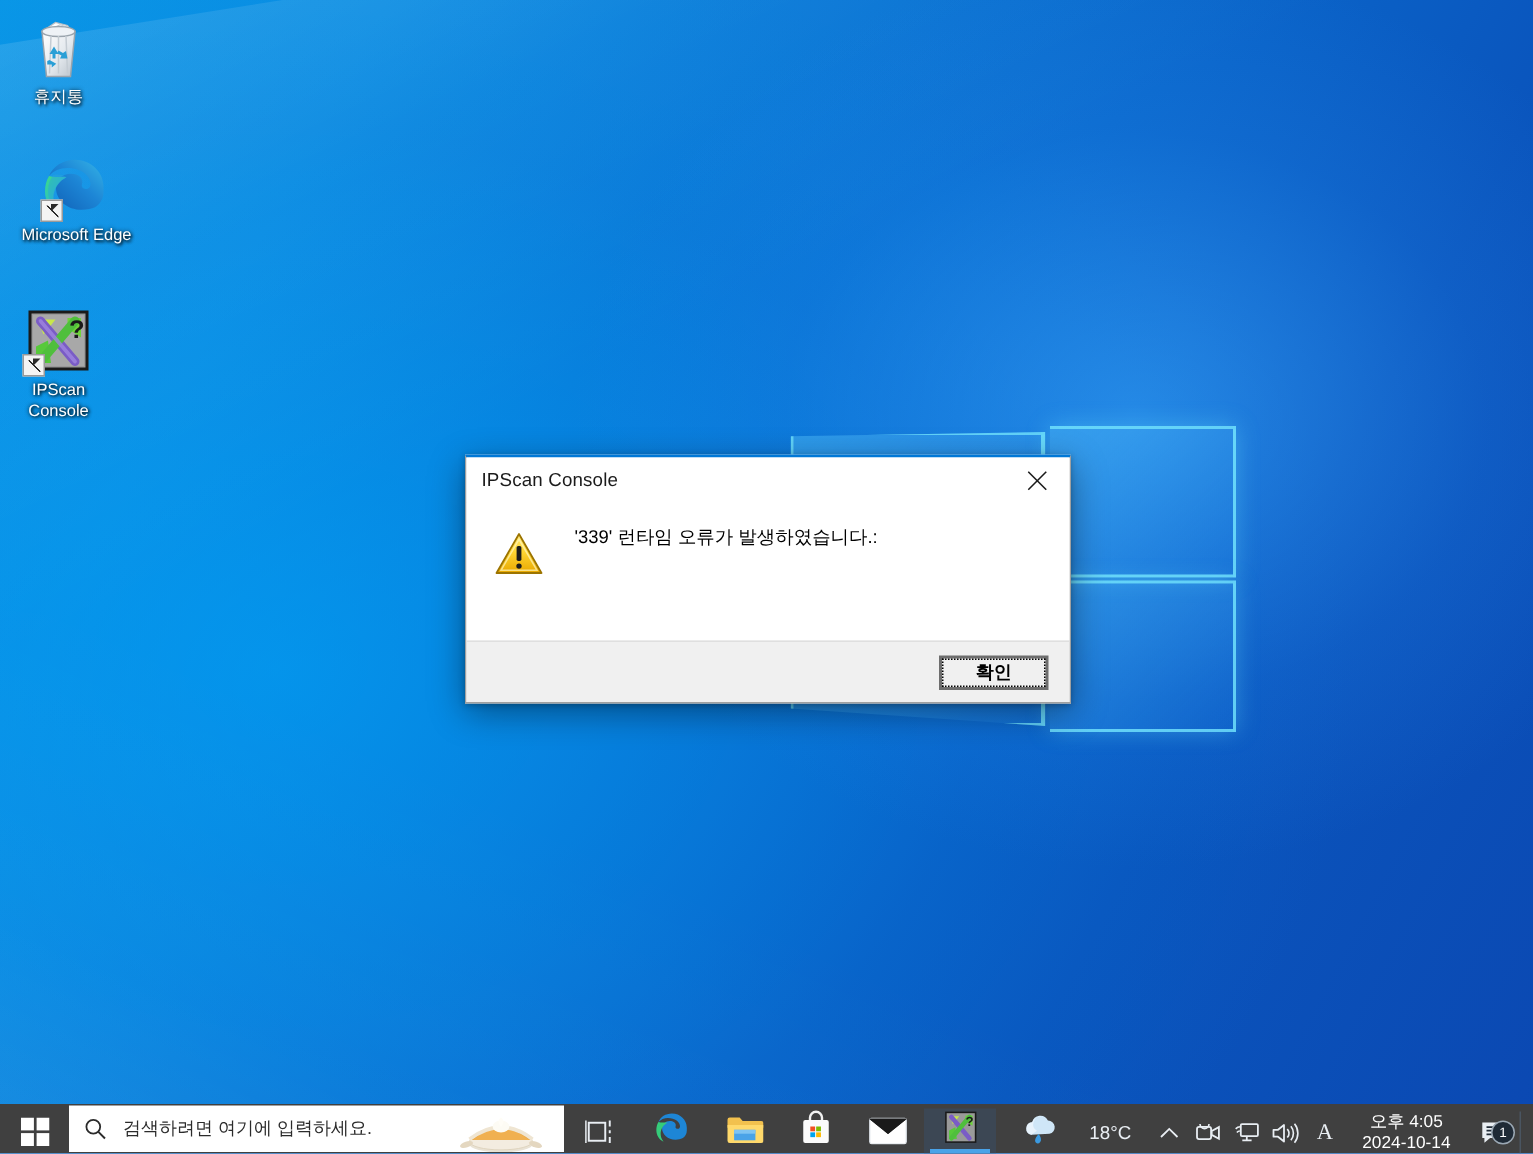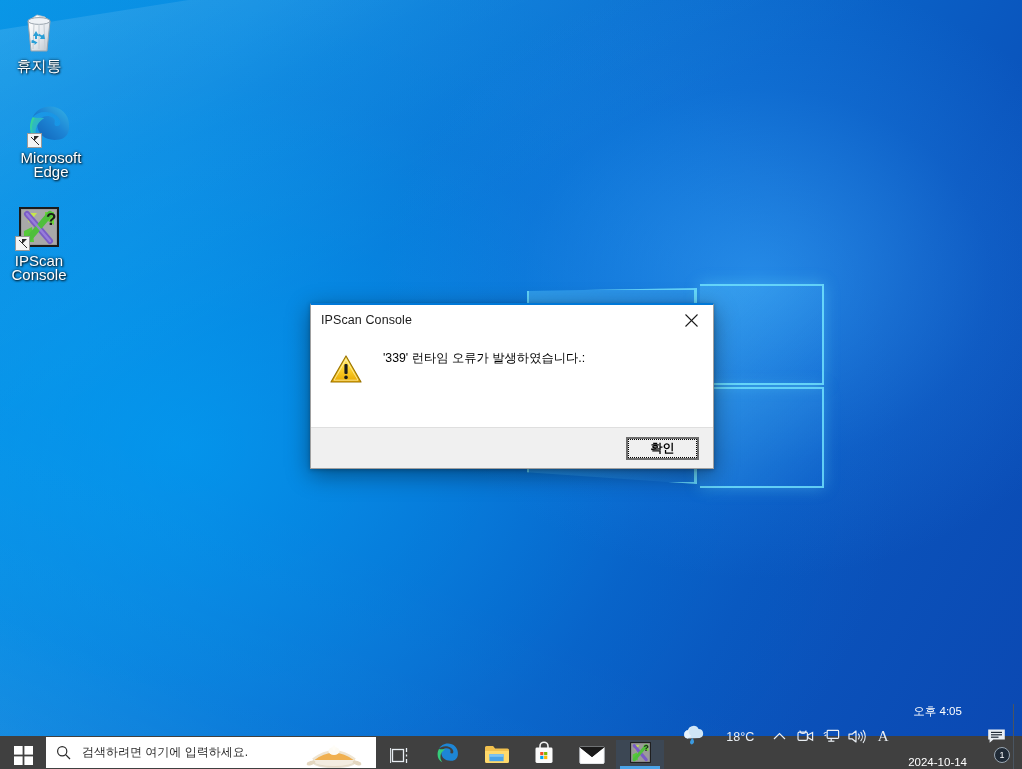--- a/index.html
+++ b/index.html
@@ -87,21 +87,21 @@
     cursor: default;
   }
   .desktop-icon .glyph {
     width: 48px;
     height: 48px;
     margin: 0 auto 3px;
     position: relative;
   }
   .desktop-icon .caption {
     color: #ffffff;
-    font-size: 15px;
+    font-size: 11px;
     line-height: 13.5px;
     text-shadow: 0 0 3px rgba(0,0,0,0.85), 1px 1px 2px rgba(0,0,0,0.8);
     word-wrap: break-word;
   }
   #icon-recycle { left: 2px; top: 8px; }
   #icon-edge    { left: 14px; top: 100px; }
   #icon-ipscan  { left: 2px; top: 203px; }
 
   
   .shortcut-arrow {
@@ -316,21 +316,20 @@
 
   #clock {
     display: flex;
     flex-direction: column;
     align-items: center;
     justify-content: center;
     padding: 0 12px;
     color: #ffffff;
     line-height: 14px;
     cursor: default;
-    gap: 37px;
   }
   #clock div { font-size: 11.5px; }
 
   #notify {
     width: 34px;
     display: flex;
     align-items: center;
     justify-content: center;
     position: relative;
     cursor: default;

